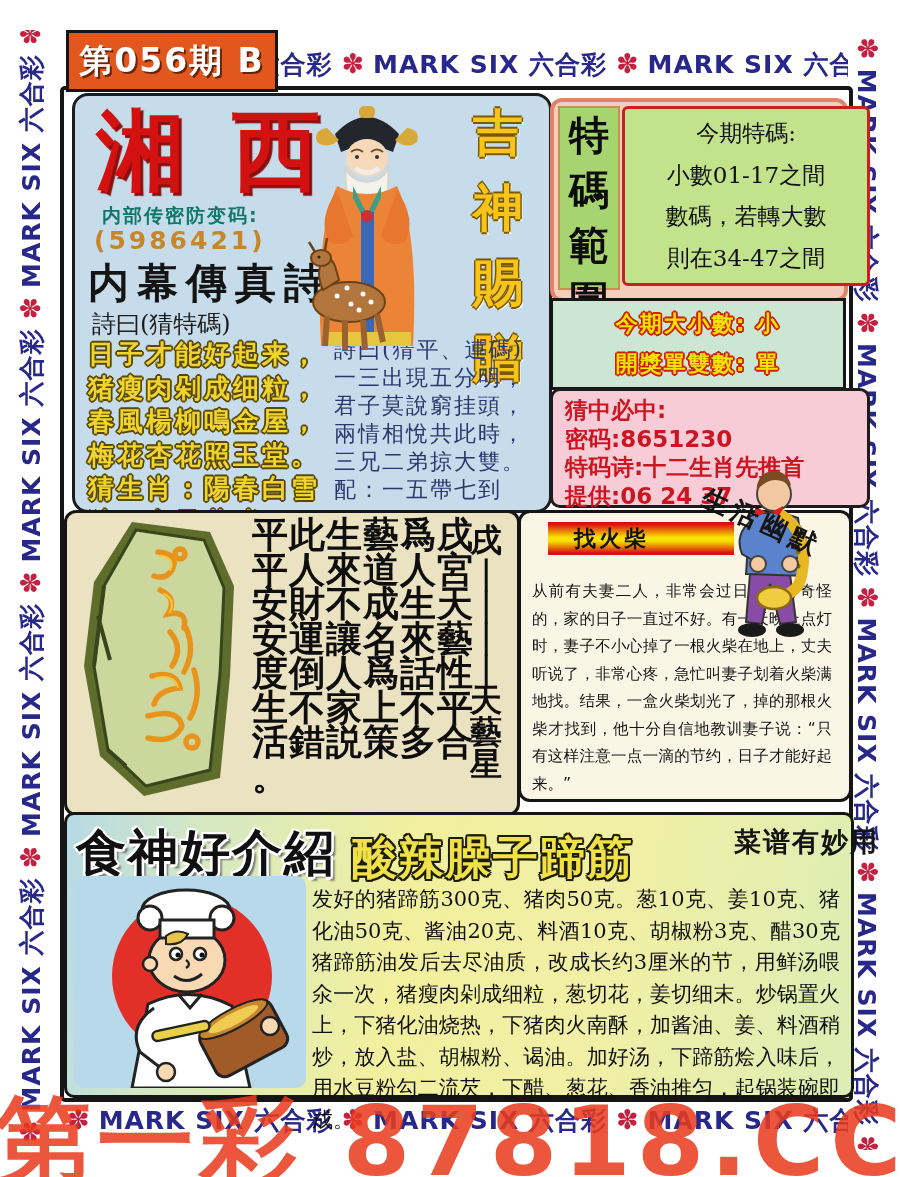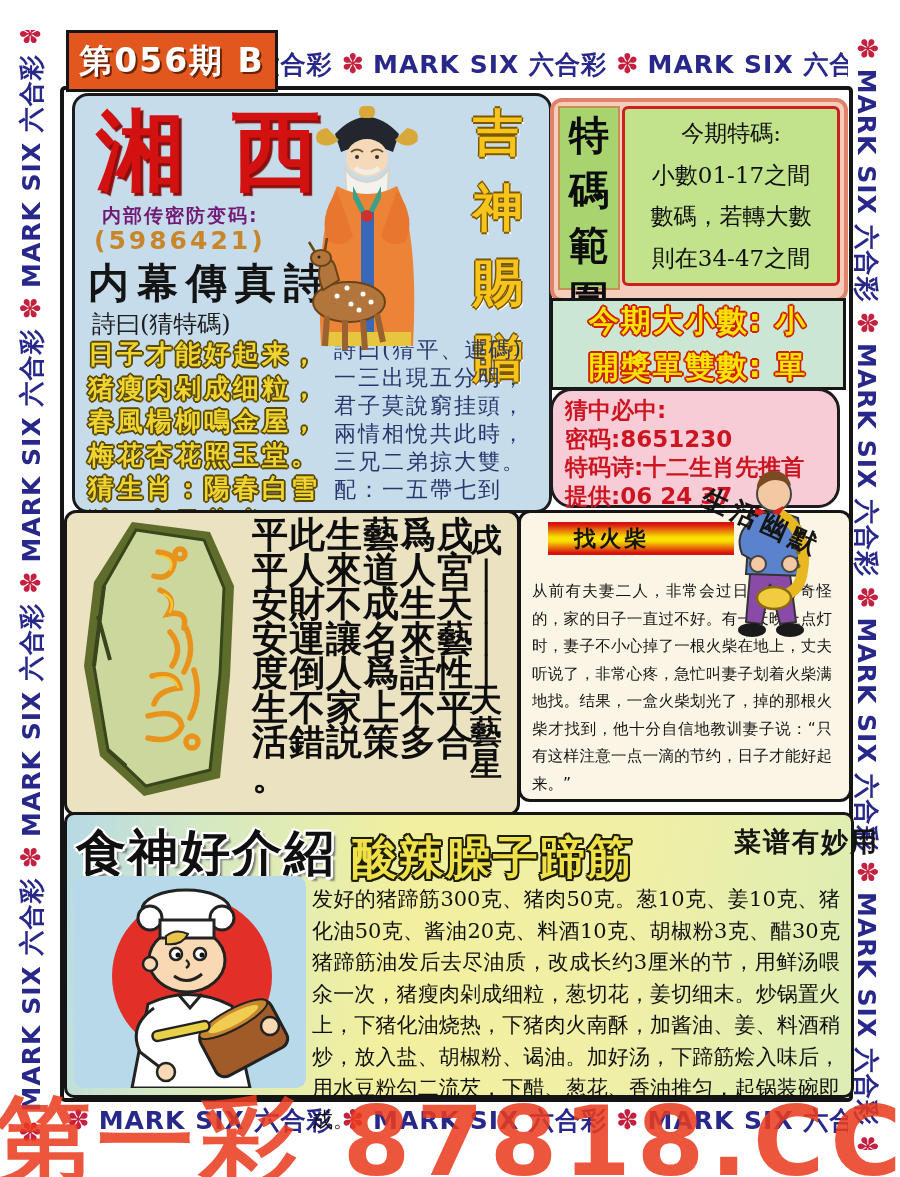--- a/index.html
+++ b/index.html
@@ -18,49 +18,49 @@
                 transform:rotate(90deg);transform-origin:0 0;}
   
   .issue-box{left:66px;top:30px;width:206px;height:56px;background:#e2571d;border:3px solid #151515;
              color:#fff;font-size:33px;font-weight:bold;display:flex;align-items:center;justify-content:center;
              text-shadow:2px 2px 0 #6a2404;z-index:4;letter-spacing:2px;}
   .main-frame{left:60px;top:86px;width:785px;height:1008px;border:4px solid #151515;border-radius:5px;background:#fff;}
   
   .panel-blue{left:72px;top:93px;width:474px;height:414px;background:#c7dcea;border:3px solid #1c1c1c;border-radius:16px;}
   .xiangxi{left:96px;top:100px;font-size:88px;font-weight:bold;color:#d31111;letter-spacing:48px;
            font-family:"DejaVu Serif",serif;text-shadow:3px 3px 1px #8a0f0f;line-height:100px;white-space:nowrap;}
-  .code-label{left:102px;top:203px;font-size:19px;font-weight:bold;color:#701a75;letter-spacing:2px;}
+  .code-label{left:102px;top:203px;font-size:19px;font-weight:bold;color:#0f766e;letter-spacing:2px;}
   .code-value{left:94px;top:226px;font-size:25px;font-weight:bold;color:#c8862a;letter-spacing:3px;}
   .subtitle{left:88px;top:256px;font-size:41px;font-weight:bold;color:#141414;letter-spacing:8px;
             font-family:"DejaVu Serif",serif;white-space:nowrap;}
   .poem1-caption{left:92px;top:308px;font-size:24px;color:#1c1c1c;font-family:"DejaVu Serif",serif;}
   .poem1{left:88px;top:338px;font-size:26px;font-weight:bold;color:#f0d530;line-height:33.5px;letter-spacing:3px;
          text-shadow:1.8px 0 0 #5a4800,-1.8px 0 0 #5a4800,0 1.8px 0 #5a4800,0 -1.8px 0 #5a4800,
                      1.3px 1.3px 0 #5a4800,-1.3px -1.3px 0 #5a4800,1.3px -1.3px 0 #5a4800,-1.3px 1.3px 0 #5a4800;}
   .deity{left:296px;top:94px;width:142px;height:268px;z-index:3;}
   .vtitle{left:452px;top:100px;width:92px;display:flex;flex-direction:column;align-items:center;gap:8px;
           font-size:50px;font-weight:bold;color:#f6c41a;
           text-shadow:1.6px 0 0 #7a5800,-1.6px 0 0 #7a5800,0 1.6px 0 #7a5800,0 -1.6px 0 #7a5800,
                       2px 2px 0 #fff;}
   .poem2{left:334px;top:336px;width:210px;font-size:22px;color:#28386e;line-height:28px;
          font-family:"DejaVu Serif",serif;letter-spacing:2px;}
   
   .box-range{left:550px;top:98px;width:290px;height:196px;background:#f4cdbd;border:4px solid #e08368;border-radius:12px;}
   .range-vtitle{left:558px;top:106px;width:58px;height:180px;background:#a8d470;border:2px solid #c89050;
                 display:flex;flex-direction:column;align-items:center;justify-content:space-around;
                 font-size:40px;font-weight:900;color:#0c0c0c;}
-  .range-body{left:622px;top:106px;width:218px;height:180px;background:#c2e38c;border:3px solid #cc2020;border-radius:6px;
+  .range-body{left:622px;top:106px;width:248px;height:180px;background:#c2e38c;border:3px solid #cc2020;border-radius:6px;
               font-family:"DejaVu Serif",serif;font-size:23px;color:#101010;text-align:center;
               display:flex;flex-direction:column;justify-content:space-around;padding:4px 0;box-sizing:border-box;}
   .box-size{left:550px;top:298px;width:290px;height:86px;background:#cbe7d4;border:3.5px solid #151515;
-            display:flex;flex-direction:column;justify-content:space-between;align-items:center;
-            font-size:30px;font-weight:bold;color:#f6e400;letter-spacing:2px;line-height:40px;
+            display:flex;flex-direction:column;justify-content:center;align-items:center;
+            font-size:22px;font-weight:bold;color:#f6e400;letter-spacing:2px;line-height:40px;
             text-shadow:1.8px 0 0 #d02000,-1.8px 0 0 #d02000,0 1.8px 0 #d02000,0 -1.8px 0 #d02000,
                         1.4px 1.4px 0 #d02000,-1.4px -1.4px 0 #d02000,1.4px -1.4px 0 #d02000,-1.4px 1.4px 0 #d02000;}
-  .box-secret{left:550px;top:388px;width:290px;height:120px;background:#f7ccd7;border:3px solid #1c1c1c;border-radius:22px;
+  .box-secret{left:550px;top:388px;width:320px;height:120px;background:#f7ccd7;border:3px solid #1c1c1c;border-radius:10px;
               padding:5px 0 0 12px;box-sizing:border-box;font-size:23px;font-weight:bold;color:#cc1520;line-height:28.5px;}
   
   .panel-stone{left:64px;top:510px;width:450px;height:300px;background:#ebe2c2;border:3.5px solid #151515;border-radius:12px;}
   .stone{left:74px;top:516px;width:172px;height:288px;}
   .char-grid{left:252px;top:518px;font-size:36px;font-weight:bold;color:#0e0e0e;line-height:34.5px;letter-spacing:1px;white-space:nowrap;}
   .side-col{left:470px;top:524px;display:flex;flex-direction:column;align-items:center;
             font-size:32px;font-weight:bold;color:#0e0e0e;line-height:32px;}
   
   .panel-humor{left:518px;top:510px;width:328px;height:286px;background:#fbf5e6;border:3.5px solid #151515;border-radius:12px;}
   .humor-banner{left:528px;top:522px;width:186px;height:33px;background:linear-gradient(180deg,#d81010 6%,#f8e000 46%,#f8e000 58%,#d81010 94%);

